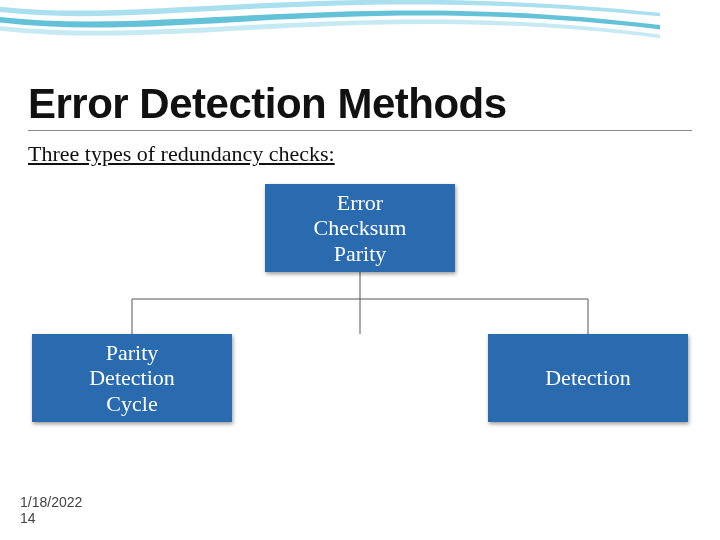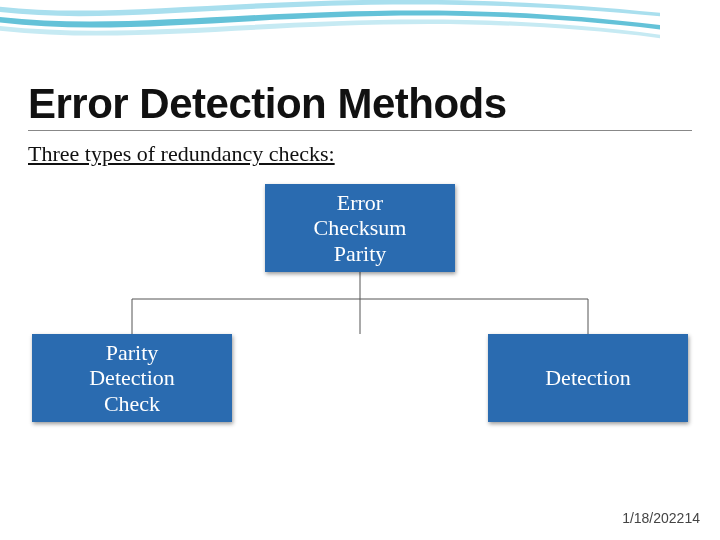--- a/index.html
+++ b/index.html
@@ -20,21 +20,21 @@
   .box .line { display: block; }
   .root .box { width: 190px; height: 88px; font-size: 22px; }
 
   .children { position: absolute; top: 150px; left: 0; right: 0; display: flex; justify-content: space-between; padding: 0 4px; }
   .children .box { width: 200px; height: 88px; font-size: 22px; }
 
   
   svg.connectors { position: absolute; top: 0; left: 0; width: 100%; height: 100%; pointer-events: none; }
   svg.connectors line { stroke: #555; stroke-width: 1; }
 
-  .footer { position: absolute; bottom: 14px; left: 20px; right: 20px; display: flex; justify-content: flex-end; font-family: Arial, sans-serif; font-size: 14px; color: #444; }
+  .footer { position: absolute; bottom: 14px; left: 20px; right: 20px; display: flex; justify-content: center; font-family: Arial, sans-serif; font-size: 14px; color: #444; flex-direction: column; }
 </style>
 </head>
 <body>
 
 <svg class="swoosh" viewBox="0 0 800 80" preserveAspectRatio="none">
   <path d="M0,18 C180,55 380,-10 800,30 L800,26 C380,-16 180,48 0,12 Z" fill="#a9dfee"></path>
   <path d="M0,30 C200,70 420,0 800,45 L800,40 C420,-6 200,62 0,24 Z" fill="#64c2d8"></path>
   <path d="M0,40 C220,78 440,10 800,55 L800,51 C440,4 220,72 0,35 Z" fill="#c6eaf3"></path>
 </svg>
 
@@ -57,21 +57,21 @@
         <span class="line">Error</span>
         <span class="line">Checksum</span>
         <span class="line">Parity</span>
       </div>
     </div>
 
     <div class="children">
       <div class="box">
         <span class="line">Parity</span>
         <span class="line">Detection</span>
-        <span class="line">Check</span>
+        <span class="line">Cycle</span>
       </div>
       <div class="box">
         <span class="line">Detection</span>
       </div>
     </div>
   </div>
 </div>
 
 <div class="footer">
   <span>1/18/2022</span>

